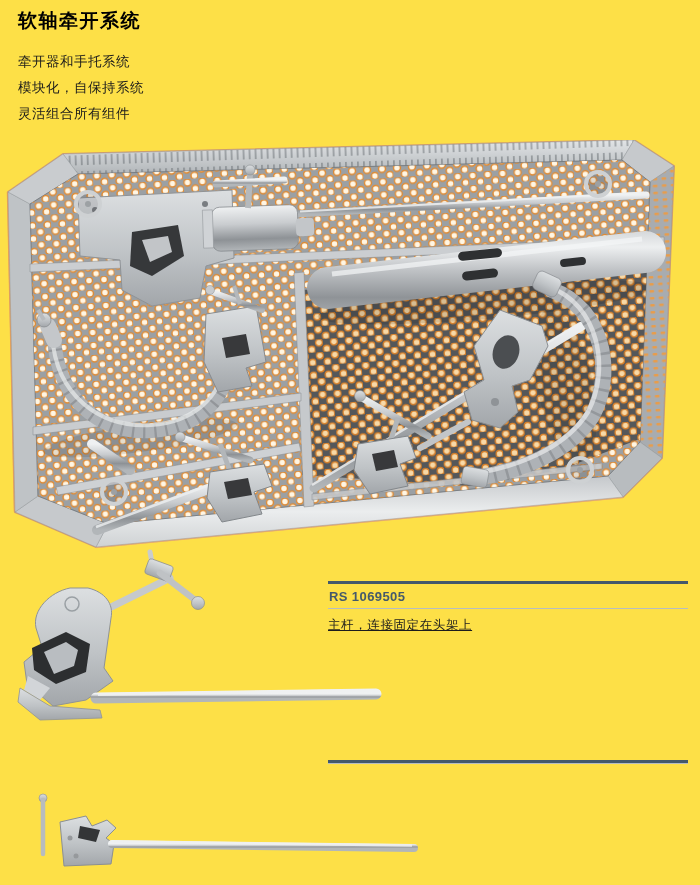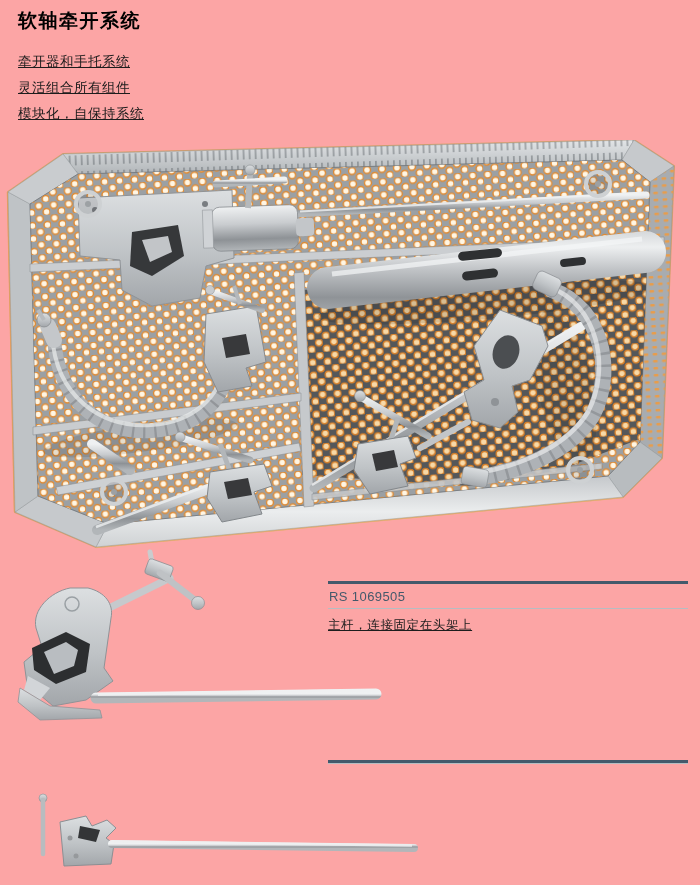--- a/index.html
+++ b/index.html
@@ -1,43 +1,43 @@
 <!DOCTYPE html>
 <html><head>
 <meta charset="utf-8">
 <style>
   html,body{margin:0;padding:0;background:#ffffff;}
   .page{
-    position:relative;width:700px;height:885px;background:#fca5a5;overflow:hidden;
+    position:relative;width:700px;height:885px;background:#fde047;overflow:hidden;
     font-family:"Liberation Sans","DejaVu Sans",sans-serif;color:#1d1d1d;
   }
   .header{position:absolute;left:18px;top:8px;}
   .page-title{font-size:19px;font-weight:bold;color:#000;margin:0;letter-spacing:1.5px;}
-  .intro{margin-top:15px;text-decoration:underline;}
+  .intro{margin-top:15px;}
   .intro p{font-size:13.5px;color:#1b1b1b;margin:0;line-height:26px;letter-spacing:0.5px;}
   .tray-wrap{position:absolute;left:0;top:140px;width:700px;height:412px;}
   .fig{position:absolute;}
   .rs-block{position:absolute;left:328px;width:360px;}
   .rs-rule-top{height:2.5px;background:#44596b;}
-  .rs-code{color:#44596b;font-weight:normal;font-size:13px;padding:5px 0 4px 1px;letter-spacing:0.4px;}
+  .rs-code{color:#44596b;font-weight:bold;font-size:13px;padding:5px 0 4px 1px;letter-spacing:0.4px;}
   .rs-rule-bottom{height:1px;background:#b6bdc2;}
   .rs-desc{font-size:12.5px;color:#1d1d1d;padding-top:8px;letter-spacing:0.6px;text-decoration:underline;}
   svg{display:block;}
 </style>
 </head>
 <body>
 
 <div class="page">
 
   <div class="header">
     <h1 class="page-title">软轴牵开系统</h1>
     <div class="intro">
       <p>牵开器和手托系统</p>
+      <p>模块化，自保持系统</p>
       <p>灵活组合所有组件</p>
-      <p>模块化，自保持系统</p>
     </div>
   </div>
 
   <div class="tray-wrap">
   <svg width="700" height="412" viewBox="0 0 700 412">
     <defs>
       <linearGradient id="gp1" x1="0" y1="0" x2="0" y2="1">
         <stop offset="0" stop-color="#dcdfe1"></stop>
             <stop offset="0.55" stop-color="#bfc3c6"></stop>
             <stop offset="1" stop-color="#a2a6aa"></stop>

